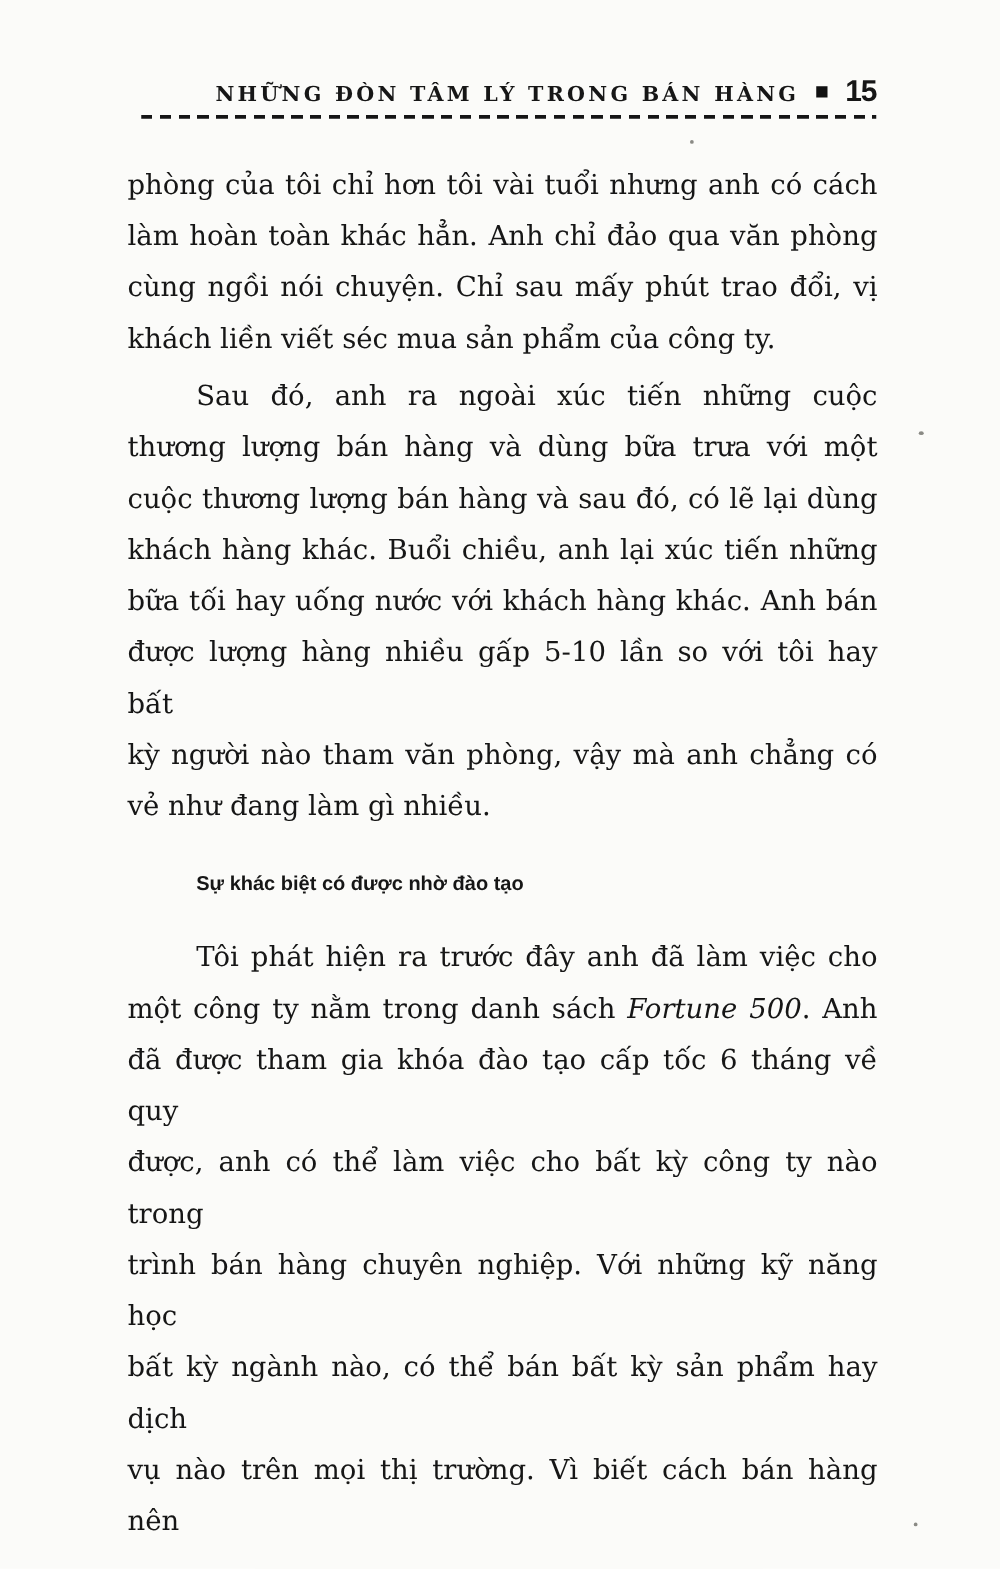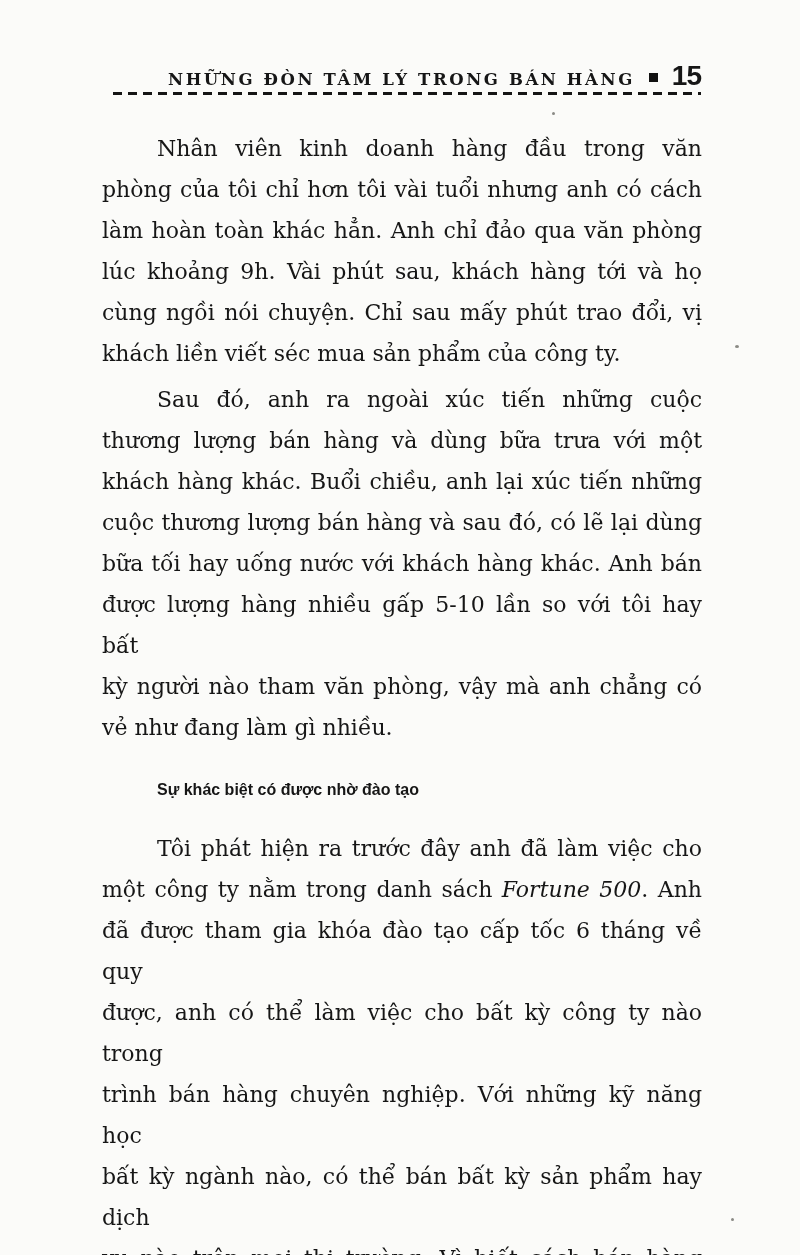--- a/index.html
+++ b/index.html
@@ -27,21 +27,21 @@
   }
   .square-bullet{
     width:9px;height:9px;
     background:#111;
     display:inline-block;
     transform:translateY(-3px);
   }
   .page-number{
     font-family:"Liberation Sans",sans-serif;
     font-weight:700;
-    font-size:28px;
+    font-size:24px;
     letter-spacing:-1px;
   }
   .dashed-divider{
     position:absolute;
     top:92px;left:113px;width:588px;height:3px;
     background:repeating-linear-gradient(90deg,#151515 0 9px,transparent 9px 15px);
   }
   .page-body{
     position:absolute;
     top:128px;left:102px;width:600px;
@@ -80,32 +80,30 @@
   <div class="running-header">
     <span class="running-title">NHỮNG ĐÒN TÂM LÝ TRONG BÁN HÀNG</span>
     <span class="square-bullet"></span>
     <span class="page-number">15</span>
   </div>
 
   <div class="dashed-divider"></div>
 
   <div class="page-body">
       <div class="paragraph">
-        <div class="line j indent"><span>Nhân viên kinh doanh hàng đầu trong văn</span></div>
         <div class="line j"><span>phòng của tôi chỉ hơn tôi vài tuổi nhưng anh có cách</span></div>
         <div class="line j"><span>làm hoàn toàn khác hẳn. Anh chỉ đảo qua văn phòng</span></div>
-        <div class="line j"><span>lúc khoảng 9h. Vài phút sau, khách hàng tới và họ</span></div>
         <div class="line j"><span>cùng ngồi nói chuyện. Chỉ sau mấy phút trao đổi, vị</span></div>
         <div class="line"><span>khách liền viết séc mua sản phẩm của công ty.</span></div>
       </div>
       <div class="paragraph">
         <div class="line j indent"><span>Sau đó, anh ra ngoài xúc tiến những cuộc</span></div>
         <div class="line j"><span>thương lượng bán hàng và dùng bữa trưa với một</span></div>
+        <div class="line j"><span>cuộc thương lượng bán hàng và sau đó, có lẽ lại dùng</span></div>
         <div class="line j"><span>khách hàng khác. Buổi chiều, anh lại xúc tiến những</span></div>
-        <div class="line j"><span>cuộc thương lượng bán hàng và sau đó, có lẽ lại dùng</span></div>
         <div class="line j"><span>bữa tối hay uống nước với khách hàng khác. Anh bán</span></div>
         <div class="line j"><span>được lượng hàng nhiều gấp 5-10 lần so với tôi hay bất</span></div>
         <div class="line j"><span>kỳ người nào tham văn phòng, vậy mà anh chẳng có</span></div>
         <div class="line"><span>vẻ như đang làm gì nhiều.</span></div>
       </div>
       <div class="heading">
         <div class="line"><span>Sự khác biệt có được nhờ đào tạo</span></div>
       </div>
       <div class="paragraph">
         <div class="line j indent"><span>Tôi phát hiện ra trước đây anh đã làm việc cho</span></div>

